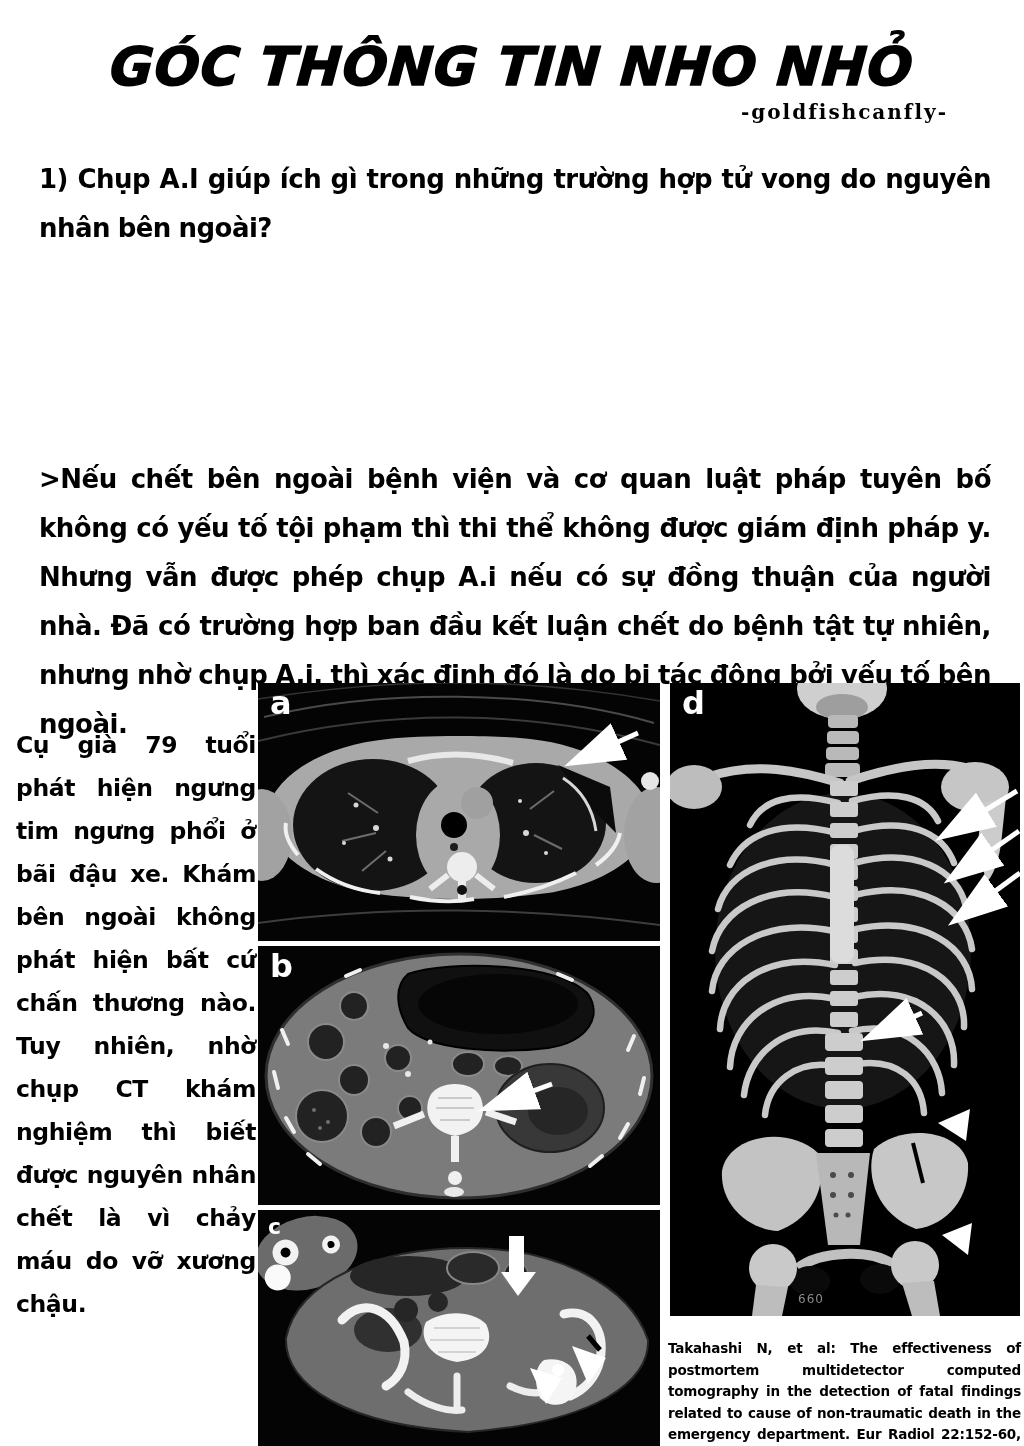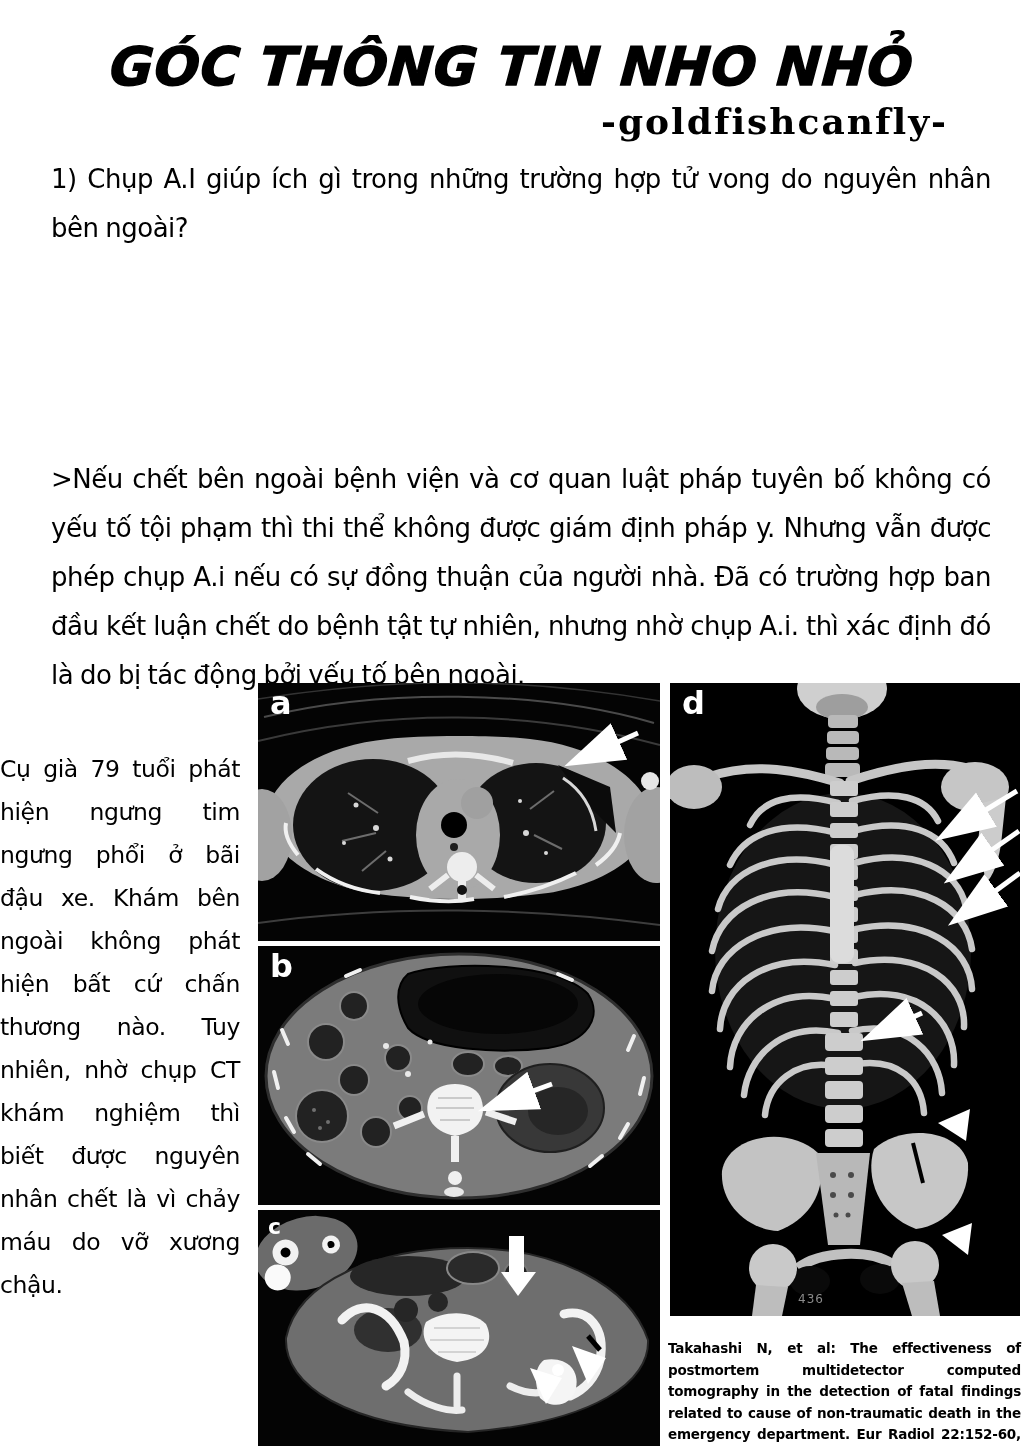--- a/index.html
+++ b/index.html
@@ -16,38 +16,37 @@
     text-align:center;
     font-size:53px;font-weight:bold;font-style:italic;
     letter-spacing:1px;
     transform:skewX(-4deg);
     -webkit-text-stroke:1.5px #000;
     white-space:nowrap;
   }
   .credit{
     position:absolute;top:100px;right:76px;
     font-family:"DejaVu Serif", serif;
-    font-size:36px;font-weight:bold;letter-spacing:2px;
+    font-size:20px;font-weight:bold;letter-spacing:2px;
   }
   .para{
-    position:absolute;left:51px;right:33px;
-    font-size:26px;font-weight:normal;
+    position:absolute;left:39px;right:33px;
+    font-size:26px;font-weight:bold;
     line-height:49px;
     letter-spacing:-0.5px;word-spacing:-1px;
     text-align:justify;
   }
   .para.q1{top:155px;}
   .para.a1{top:281px;}
   .para.a2{top:455px;}
   .case-note{
-    position:absolute;left:0;top:724px;width:240px;
-    font-size:23.5px;font-weight:normal;line-height:43px;
+    position:absolute;left:16px;top:724px;width:240px;
+    font-size:23.5px;font-weight:bold;line-height:43px;
     letter-spacing:-0.4px;
     text-align:justify;
-    margin-top:24px;
   }
   .panel{position:absolute;background:#000;}
   .panel svg{display:block;width:100%;height:100%;}
   #panel-a{left:258px;top:683px;width:402px;height:258px;}
   #panel-b{left:258px;top:946px;width:402px;height:259px;}
   #panel-c{left:258px;top:1210px;width:402px;height:236px;}
   #panel-d{left:670px;top:683px;width:350px;height:633px;}
   .panel-label{
     position:absolute;top:4px;left:12px;
     color:#fff;font-weight:bold;font-size:32px;line-height:1;
@@ -363,18 +362,18 @@
         <line x1="347" y1="108" x2="278" y2="150" marker-end="url(#ah-d)"></line>
         <line x1="349" y1="148" x2="286" y2="192" marker-end="url(#ah-d)"></line>
         <line x1="350" y1="190" x2="290" y2="234" marker-end="url(#ah-d)"></line>
         <line x1="252" y1="330" x2="204" y2="352" marker-end="url(#ah-d)"></line>
       </g>
 
       <polygon points="268,440 300,426 296,458" fill="#fff"></polygon>
       <polygon points="272,552 302,540 298,572" fill="#fff"></polygon>
     </svg>
     <span class="panel-label">d</span>
-    <span class="watermark">436</span>
+    <span class="watermark">660</span>
   </div>
 
   <div class="citation">Takahashi N, et al: The effectiveness of postmortem multidetector computed tomography in the detection of fatal findings related to cause of non-traumatic death in the emergency department. Eur Radiol 22:152-60, 2012</div>
 
 </div>
 
 </body></html>

